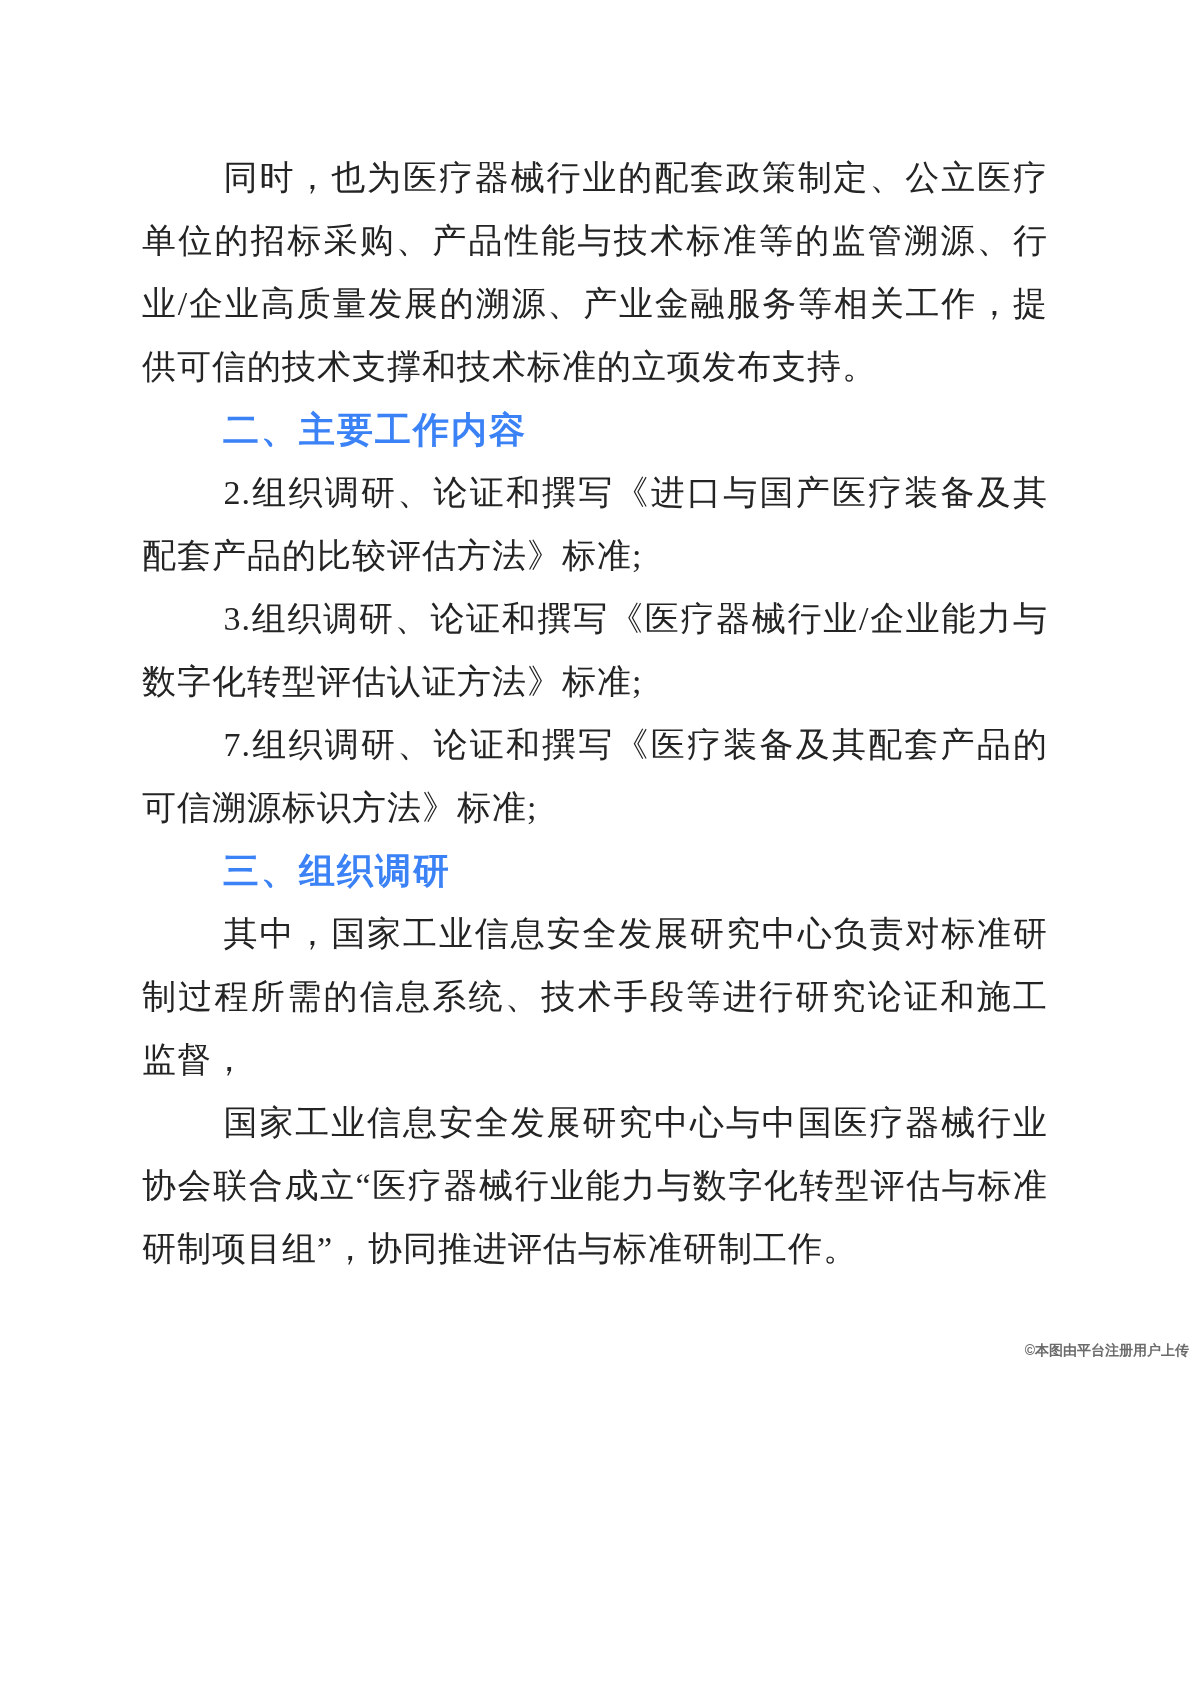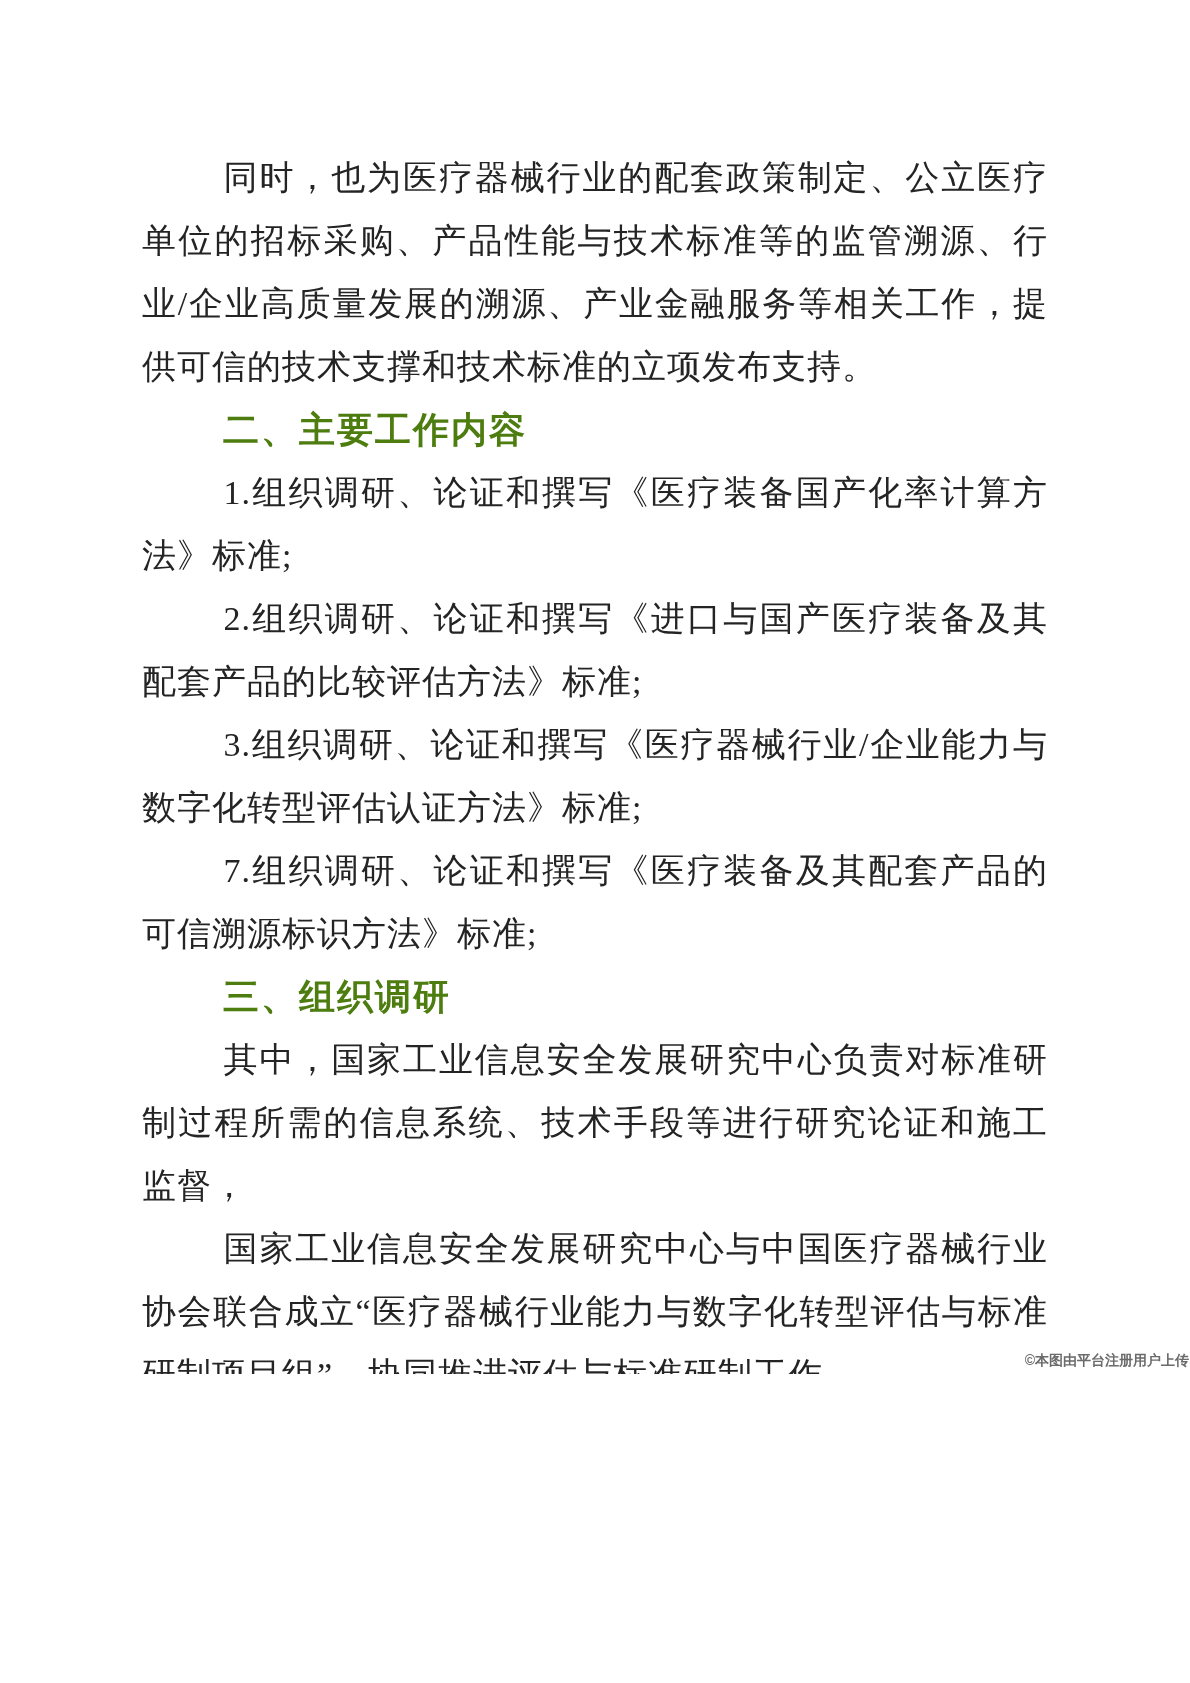--- a/index.html
+++ b/index.html
@@ -31,38 +31,38 @@
     margin: 0;
     text-indent: 2.4em;
   }
   .heading {
     margin: 0;
     text-indent: 2.25em;
     font-family: "Liberation Sans", "DejaVu Sans", sans-serif;
     font-weight: 700;
     font-size: 36px;
     line-height: 63px;
-    color: #4d7c0f;
+    color: #3b82f6;
     letter-spacing: 2px;
     text-align: left;
   }
   .page-number {
     position: absolute;
     left: 0;
     top: 1538px;
     width: 100%;
     text-align: center;
     font-size: 30px;
     color: #3a3a3a;
     font-family: "Liberation Serif", "DejaVu Serif", serif;
   }
   .watermark {
     position: absolute;
     right: 1px;
-    bottom: 4px;
+    bottom: 14px;
     font-size: 14px;
     font-weight: 700;
     color: #6b6b6b;
     font-family: "Liberation Sans", "DejaVu Sans", sans-serif;
     letter-spacing: 0px;
     text-shadow:
       -1px -1px 0 #ffffff, 1px -1px 0 #ffffff,
       -1px 1px 0 #ffffff, 1px 1px 0 #ffffff,
       0 0 2px #ffffff;
   }
@@ -70,21 +70,20 @@
 </head>
 <body>
 
 <div class="page">
 
   <div class="doc-body">
     <p class="para">同时，也为医疗器械行业的配套政策制定、公立医疗单位的招标采购、产品性能与技术标准等的监管溯源、行业/企业高质量发展的溯源、产业金融服务等相关工作，提供可信的技术支撑和技术标准的立项发布支持。</p>
 
     <h2 class="heading">二、主要工作内容</h2>
 
-    <p class="para">1.组织调研、论证和撰写《医疗装备国产化率计算方法》标准;</p>
 
     <p class="para">2.组织调研、论证和撰写《进口与国产医疗装备及其配套产品的比较评估方法》标准;</p>
 
     <p class="para">3.组织调研、论证和撰写《医疗器械行业/企业能力与数字化转型评估认证方法》标准;</p>
 
     <p class="para">7.组织调研、论证和撰写《医疗装备及其配套产品的可信溯源标识方法》标准;</p>
 
 
     <h2 class="heading">三、组织调研</h2>
 

